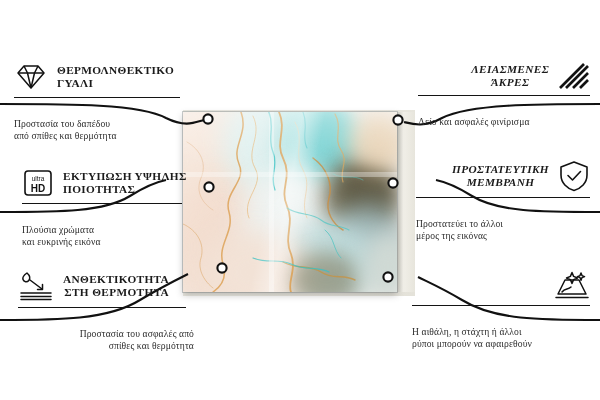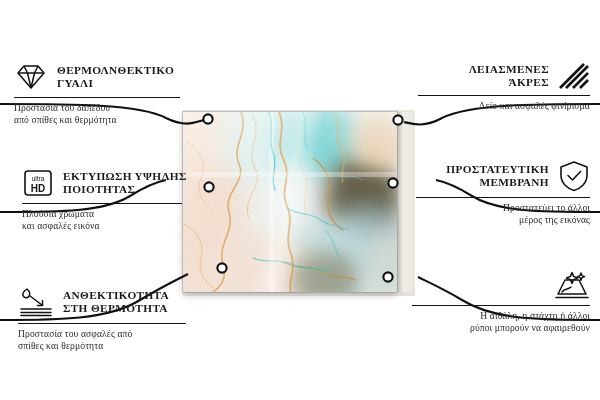--- a/index.html
+++ b/index.html
@@ -41,27 +41,27 @@
 
   
   .feat{position:absolute;}
   .feat .row{display:flex;align-items:center;gap:9px;}
   .feat.left .row{justify-content:flex-start;}
   .feat.right .row{justify-content:flex-end;}
   .title{
     font-size:11.3px;line-height:13.4px;letter-spacing:.35px;
     color:#1b1b1b;font-weight:bold;text-transform:uppercase;white-space:pre-line;
   }
-  .feat.right .title{text-align:right;}
+  .feat.right .title{text-align:center;font-style:italic;}
   .rule{height:0;border-top:1.4px solid #141414;margin-top:5px;}
   .desc{
-    font-size:9.6px;line-height:11.6px;color:#2c2c2c;margin-top:4px;
+    font-size:9.6px;line-height:11.6px;color:#2c2c2c;margin-top:20px;
     white-space:pre-line;letter-spacing:.1px;
   }
-  .feat.right .desc{text-align:right;}
+  .feat.right .desc{text-align:left;}
   .icon{flex:0 0 auto;display:block;}
 </style>
 </head>
 <body>
 
 <div class="stage">
 
   <div class="product-wrap">
     <div class="backboard"></div>
     <div class="edge-right"></div>
@@ -153,24 +153,24 @@
       <svg class="icon" width="32" height="30" viewBox="0 0 32 30">
         <rect x="3" y="3" width="26" height="24" rx="3" fill="none" stroke="#121212" stroke-width="1.6"></rect>
         <text x="16" y="13" text-anchor="middle" font-family="Liberation Sans, sans-serif" font-size="6.5" fill="#121212">ultra</text>
         <text x="16" y="23.5" text-anchor="middle" font-family="Liberation Sans, sans-serif" font-size="10" font-weight="bold" fill="#121212">HD</text>
       </svg>
       <div class="title">ΕΚΤΥΠΩΣΗ ΥΨΗΛΗΣ
 ΠΟΙΟΤΗΤΑΣ</div>
     </div>
     <div class="rule" style="width:160px;"></div>
     <div class="desc">Πλούσια χρώματα
-και ασφαλές εικόνα</div>
-  </div>
-
-  <div class="feat left" style="left:18px;top:286px;width:176px;">
+και ευκρινής εικόνα</div>
+  </div>
+
+  <div class="feat left" style="left:18px;top:270px;width:176px;text-align:right;">
     <div class="row">
       <svg class="icon" width="36" height="32" viewBox="0 0 36 32">
         <g fill="none" stroke="#121212" stroke-width="1.5" stroke-linecap="round" stroke-linejoin="round">
           <path d="M9,3 C12,5.5 12.5,8.5 10.8,10.5 C9,12.6 5.8,12 5,9.6 C4.3,7.4 6,5 9,3 Z"></path>
           <path d="M12,10 L24,19"></path>
           <path d="M19.5,19.5 L24.5,19.5 L24.5,14.6"></path>
           <path d="M3,23 L33,23"></path>
             <path d="M3,26.5 L33,26.5"></path>
             <path d="M3,29.5 L33,29.5"></path>
         </g>

